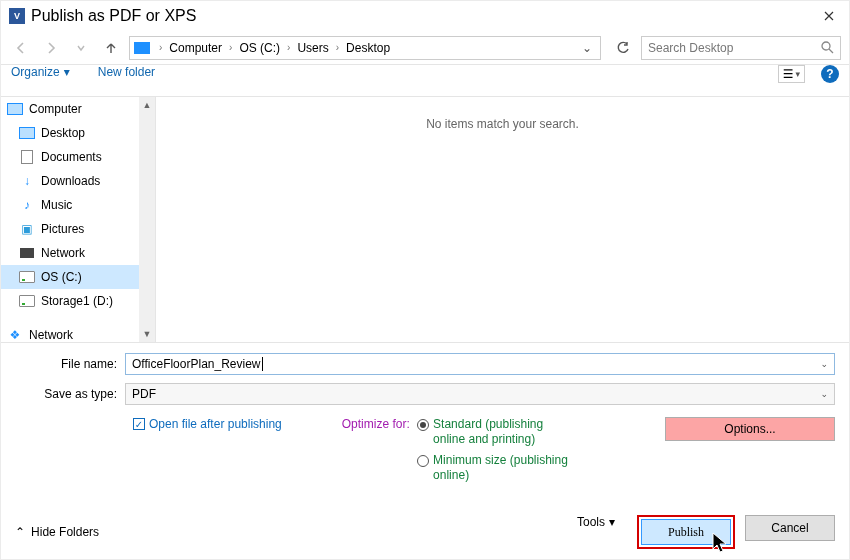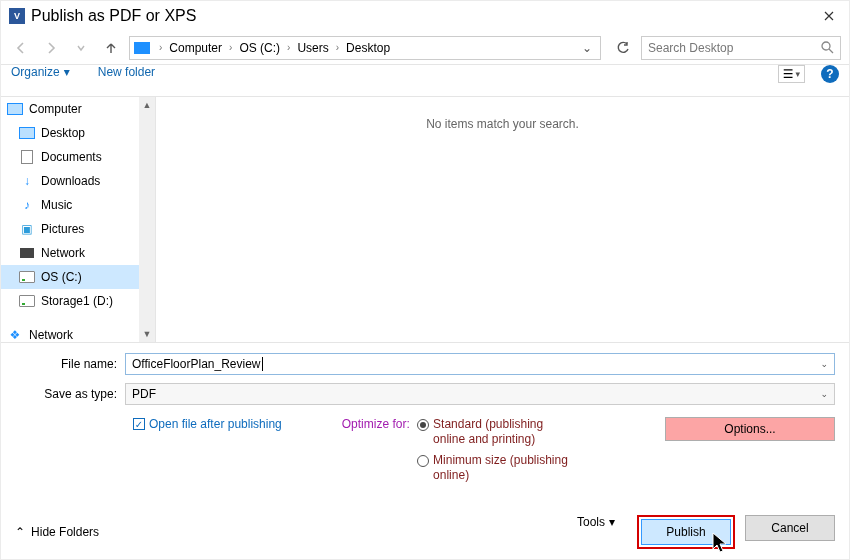--- a/index.html
+++ b/index.html
@@ -52,29 +52,29 @@
 .field-caret { margin-left: auto; color: #555; font-size: 9px; }
 .options-row { display: flex; align-items: flex-start; margin-top: 10px; }
 .open-after { display: flex; align-items: center; gap: 4px; color: #0f6cbd; margin-left: 118px; }
 .open-after .chk { width: 12px; height: 12px; border: 1px solid #0f6cbd; display: inline-flex; align-items: center; justify-content: center; color: #0f6cbd; font-size: 10px; }
 .optimize { margin-left: 60px; }
 .opt-label { display: inline-block; vertical-align: top; color: #a21caf; }
 .radio-col { display: inline-block; vertical-align: top; margin-left: 4px; }
 .radio-row { display: flex; align-items: flex-start; gap: 4px; margin-bottom: 6px; }
 .radio { width: 12px; height: 12px; border: 1px solid #555; border-radius: 50%; display: inline-flex; align-items: center; justify-content: center; margin-top: 2px; }
 .radio.sel::after { content:""; width:6px; height:6px; background:#444; border-radius:50%; }
-.radio-text { color: #7f1d1d; max-width: 140px; line-height: 1.25; }
+.radio-text { color: #15803d; max-width: 140px; line-height: 1.25; }
 .opts-btn-wrap { margin-left: auto; }
 .opts-btn { width: 170px; height: 24px; border: 1px solid #adadad; background: #fca5a5; display:flex; align-items:center; justify-content:center; }
 .footer { display: flex; align-items: center; margin-top: 26px; }
 .hide-folders { display: flex; align-items: center; gap: 6px; }
 .footer-right { margin-left: auto; display: flex; align-items: flex-start; gap: 10px; }
 .tools { display: flex; align-items: center; gap: 4px; margin-right: 12px; }
 .btn { width: 90px; height: 26px; border: 1px solid #adadad; background: #e1e1e1; display:flex; align-items:center; justify-content:center; }
-.btn.primary { background: #cde8ff; border: 1px solid #3399ff; }
+.btn.primary { background: #cde8ff; border: 1px solid #3399ff; font-family: Liberation Serif, serif; }
 .publish-frame { border: 2px solid #d40000; padding: 2px; }
 .cursor { position: absolute; pointer-events: none; }
 svg { display: block; }
 </style>
 </head>
 <body>
 
 <div class="window">
   <div class="titlebar">
     <span class="title-icon">V</span>

